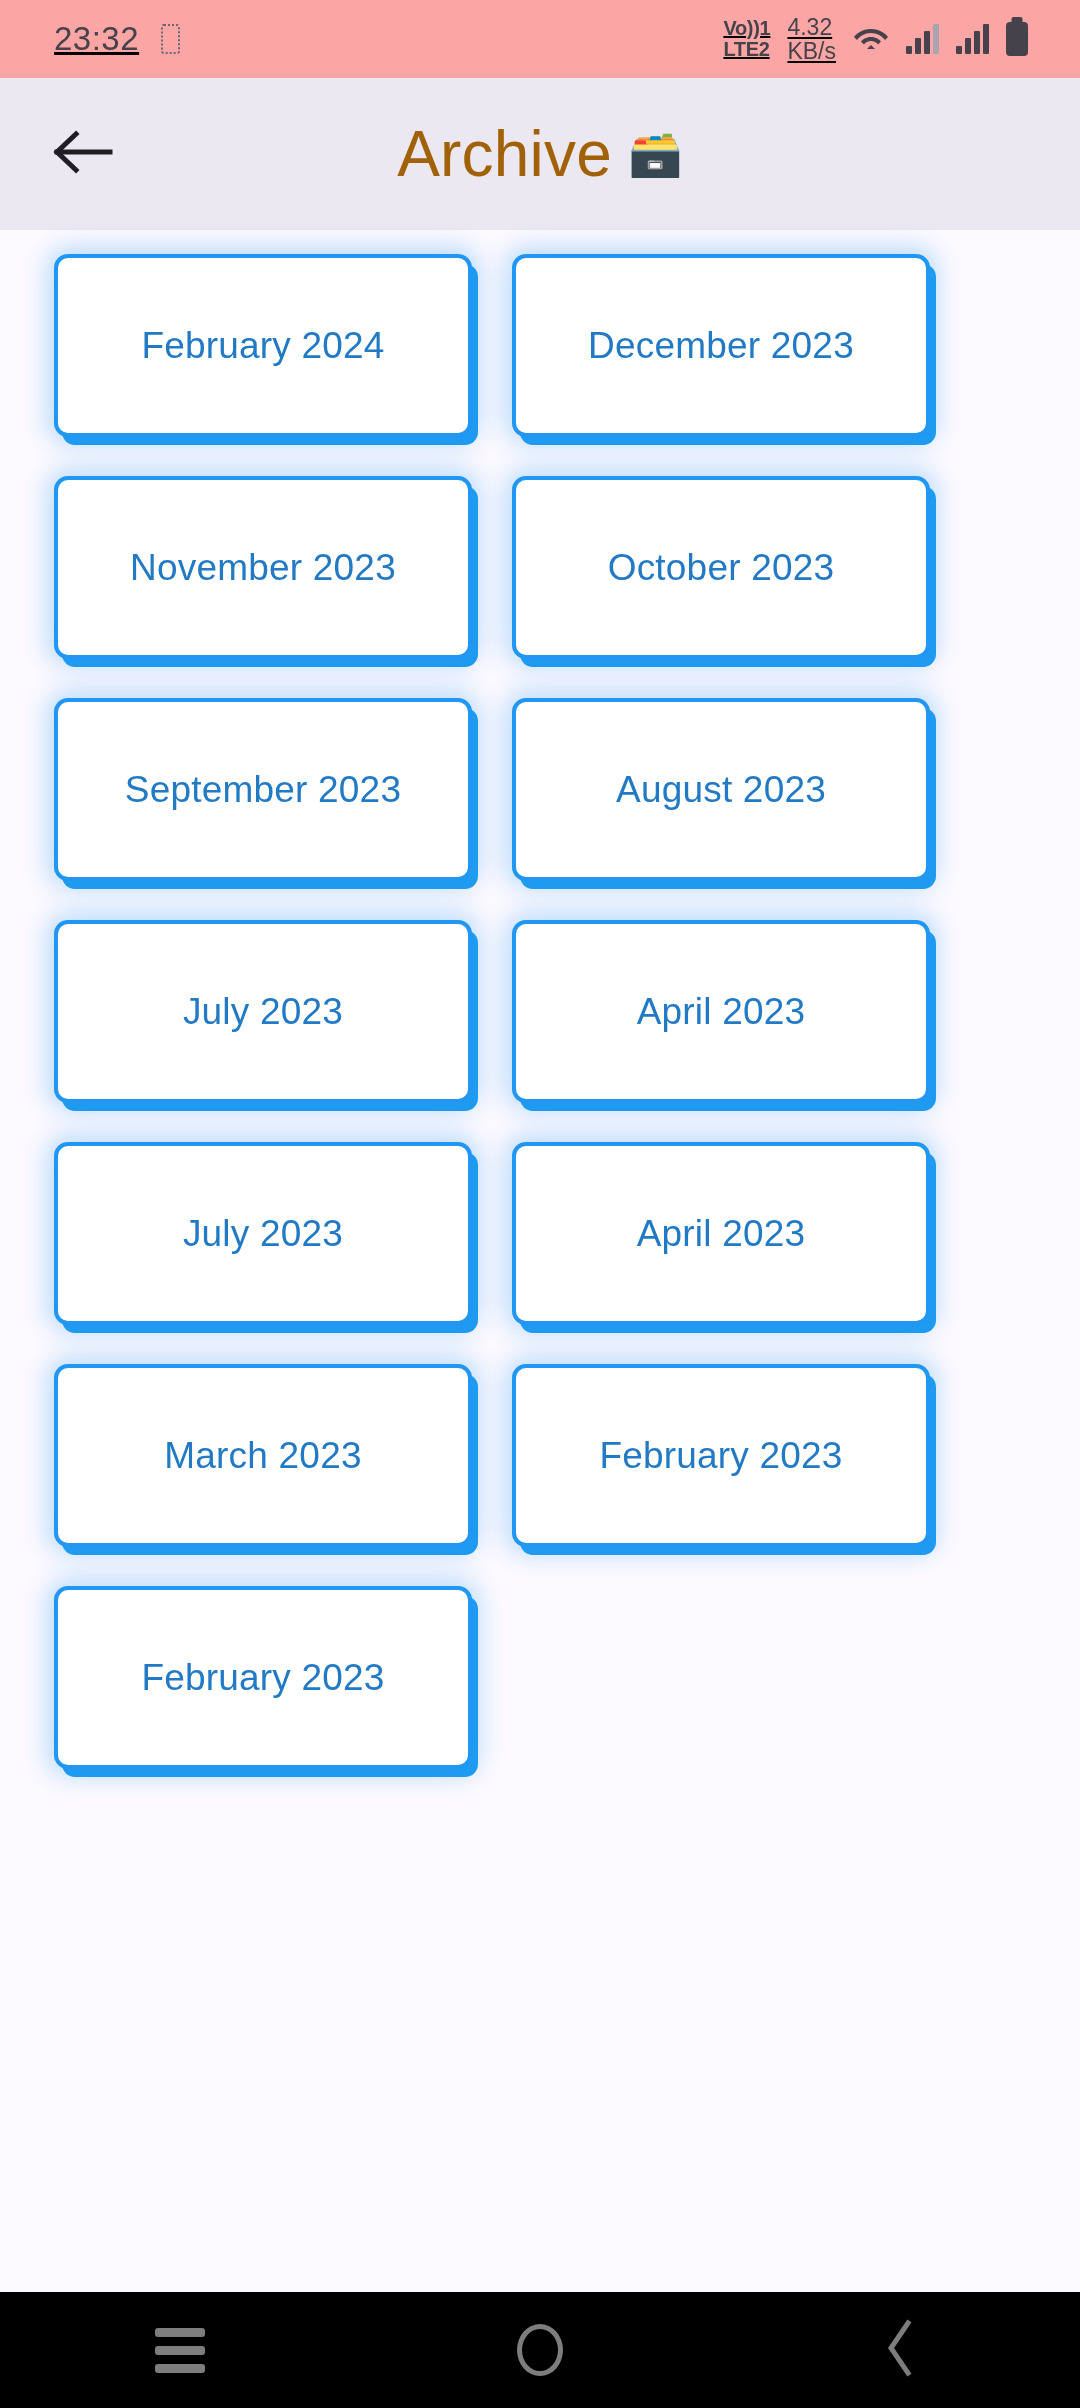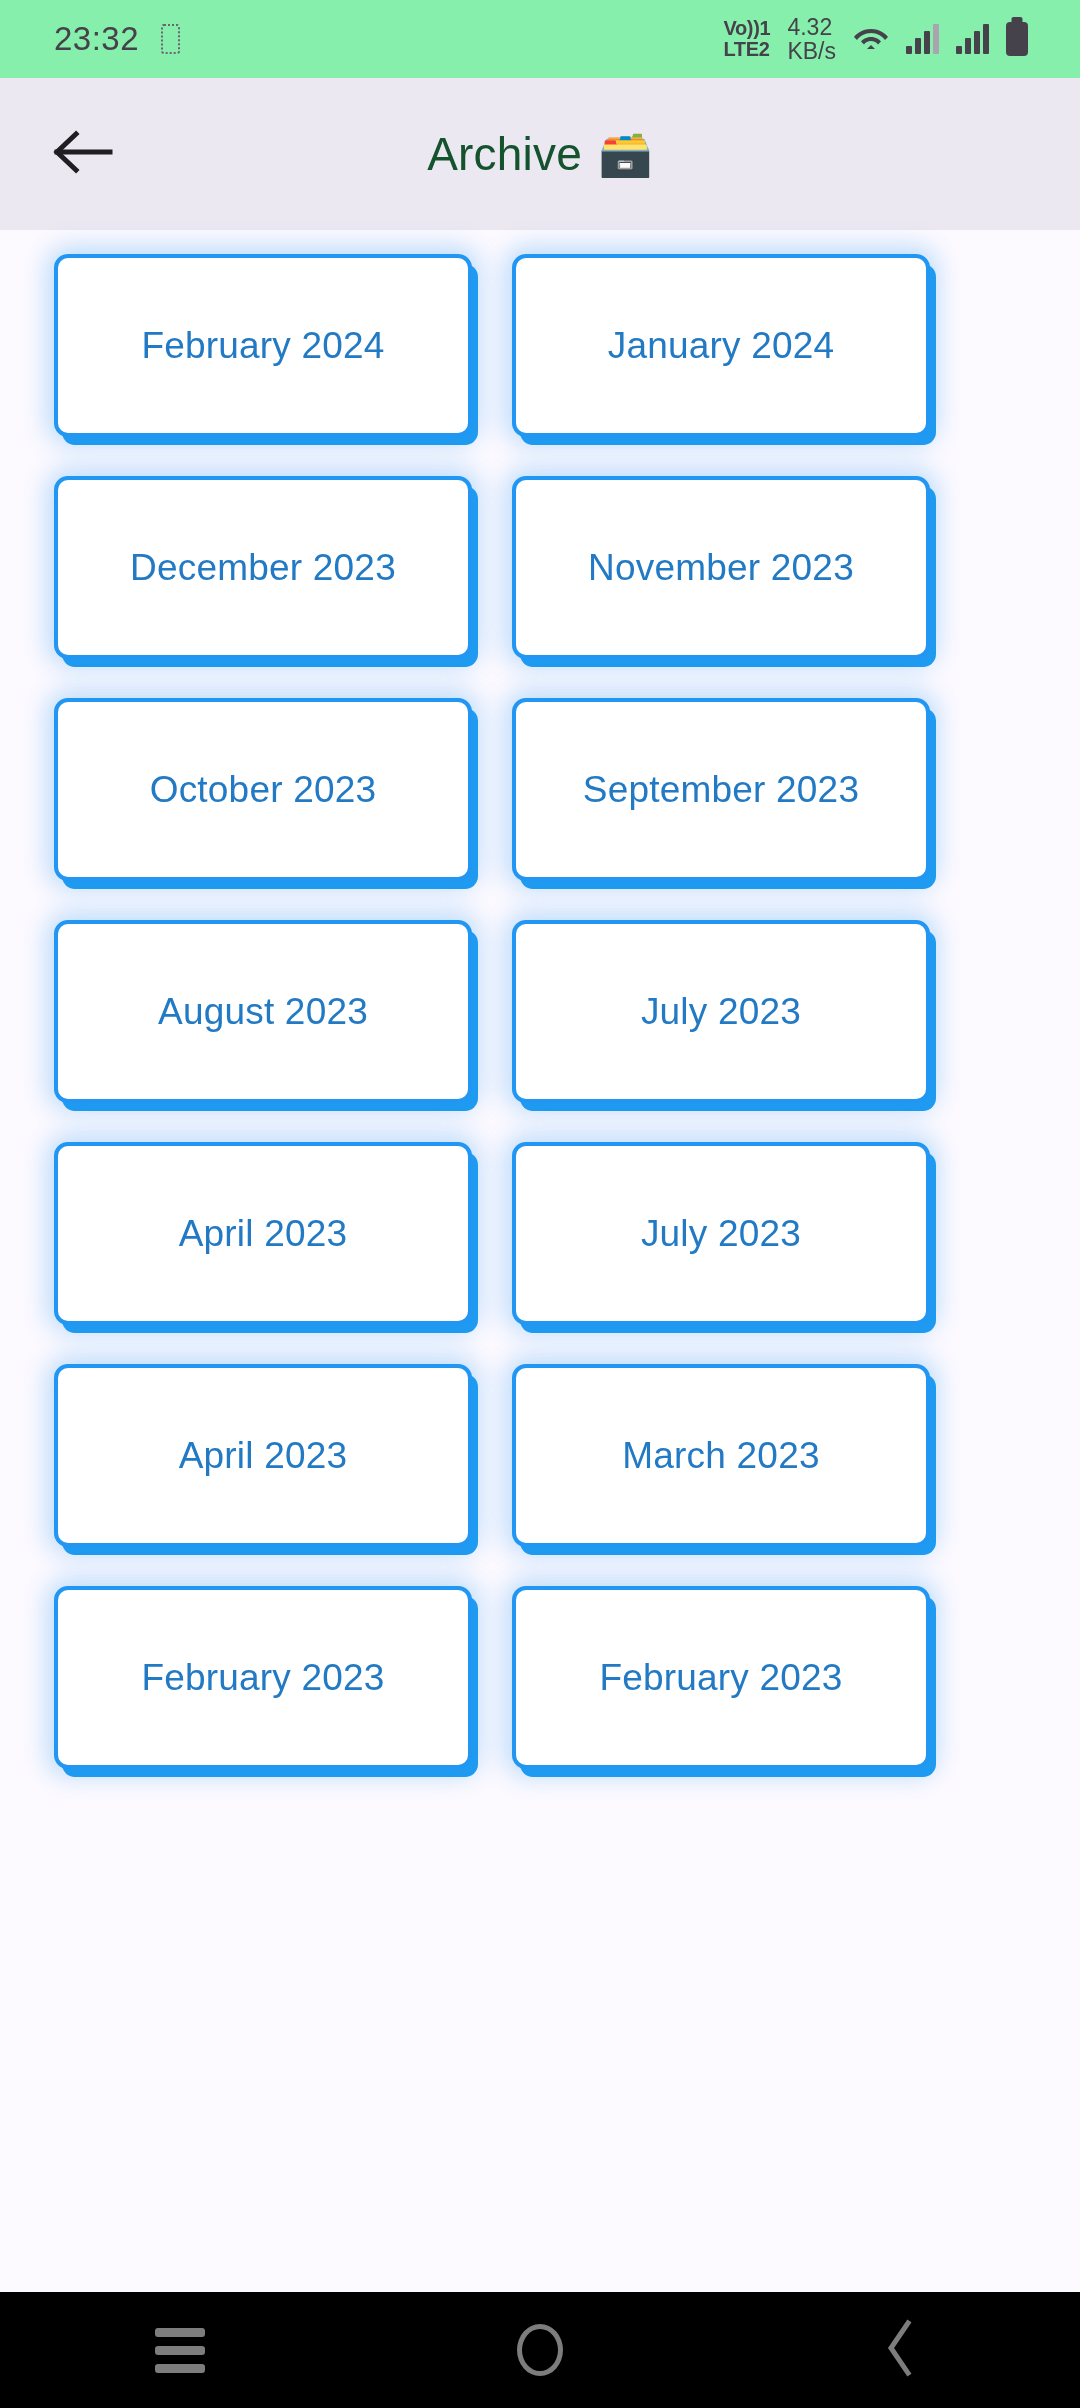--- a/index.html
+++ b/index.html
@@ -15,25 +15,26 @@
     background:#fdfaff;
     position:relative;
   }
 
   
   .status-bar {
     position:absolute;
     top:0; left:0;
     width:1080px;
     height:78px;
-    background:#86efac;
+    background:#fca5a5;
     display:flex;
     align-items:center;
     justify-content:space-between;
     padding:0 30px 0 54px;
+    text-decoration:underline;
   }
   .status-left {
     display:flex;
     align-items:center;
     gap:22px;
   }
   .status-clock {
     font-size:33px;
     color:#46424b;
     letter-spacing:.5px;
@@ -122,22 +123,22 @@
     justify-content:center;
   }
   .header-title-wrap {
     width:100%;
     display:flex;
     align-items:center;
     justify-content:center;
     gap:16px;
   }
   .header-title {
-    font-size:46px;
-    color:#14532d;
+    font-size:64px;
+    color:#a16207;
     letter-spacing:.2px;
   }
   .header-emoji {
     font-size:44px;
     line-height:1;
   }
 
   
   .archive-grid {
     position:absolute;
@@ -251,23 +252,20 @@
     <span class="header-title">Archive</span>
     <span class="header-emoji">🗃️</span>
   </div>
 </div>
 
 <div class="archive-grid">
   <div class="month-card">
       <span class="month-card-label">February 2024</span>
     </div>
   <div class="month-card">
-      <span class="month-card-label">January 2024</span>
-    </div>
-  <div class="month-card">
       <span class="month-card-label">December 2023</span>
     </div>
   <div class="month-card">
       <span class="month-card-label">November 2023</span>
     </div>
   <div class="month-card">
       <span class="month-card-label">October 2023</span>
     </div>
   <div class="month-card">
       <span class="month-card-label">September 2023</span>

